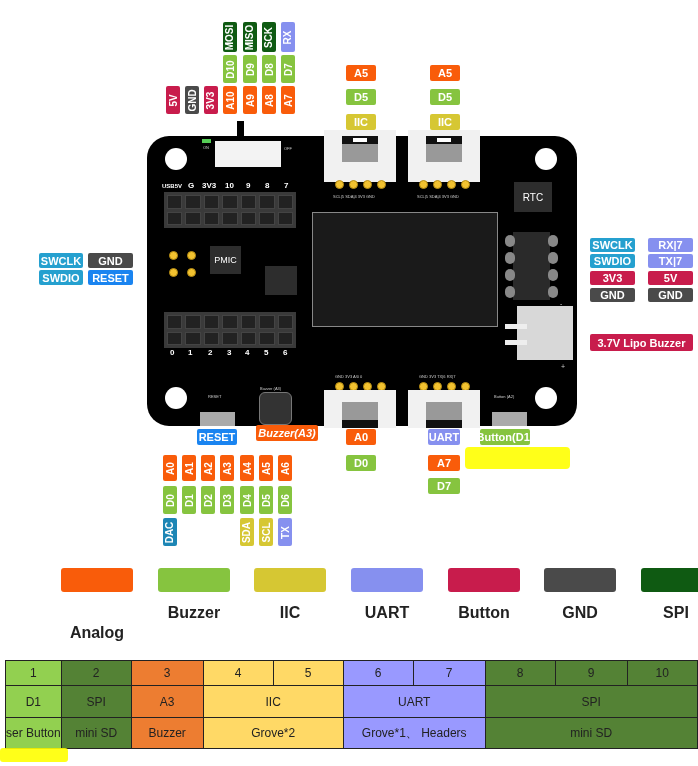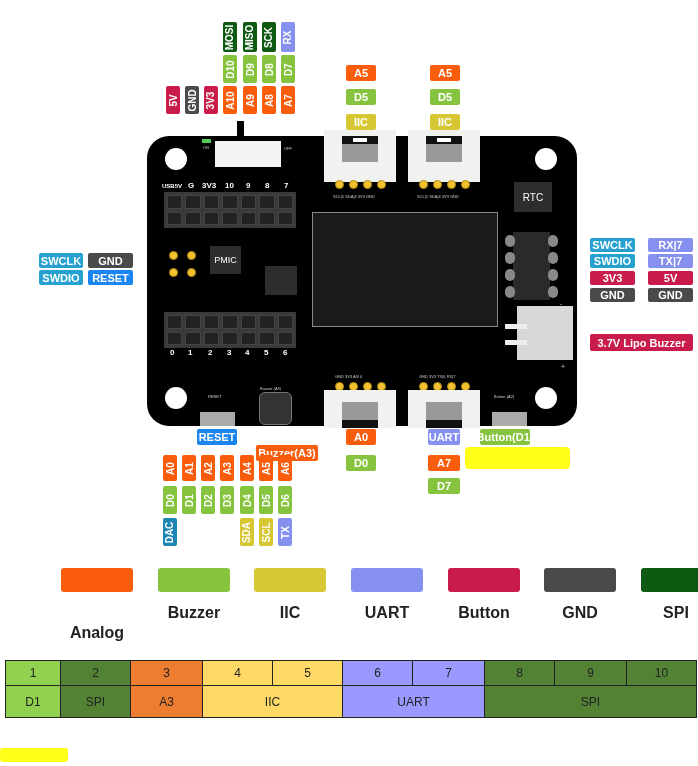--- a/index.html
+++ b/index.html
@@ -258,21 +258,21 @@
 <div class="tag c-swd" style="left:590px;top:254px;width:45px;height:14px;">SWDIO</div>
 <div class="tag c-power" style="left:590px;top:271px;width:45px;height:14px;">3V3</div>
 <div class="tag c-gnd" style="left:590px;top:288px;width:45px;height:14px;">GND</div>
 <div class="tag c-uart" style="left:648px;top:238px;width:45px;height:14px;text-align:right;">RX|7</div>
 <div class="tag c-uart" style="left:648px;top:254px;width:45px;height:14px;">TX|7</div>
 <div class="tag c-power" style="left:648px;top:271px;width:45px;height:14px;">5V</div>
 <div class="tag c-gnd" style="left:648px;top:288px;width:45px;height:14px;">GND</div>
 <div class="tag c-power" style="left:590px;top:334px;width:103px;height:17px;">3.7V Lipo Buzzer</div>
 
 <div class="tag c-reset" style="left:197px;top:429px;width:40px;height:16px;">RESET</div>
-<div class="tag c-analog" style="left:256px;top:445px;width:62px;height:16px;">Buzzer(A3)</div>
+<div class="tag c-analog" style="left:256px;top:425px;width:62px;height:16px;font-style:italic;">Buzzer(A3)</div>
 <div class="tag c-analog" style="left:346px;top:429px;width:30px;height:16px;">A0</div>
 <div class="tag c-digital" style="left:346px;top:455px;width:30px;height:16px;">D0</div>
 <div class="tag c-uart" style="left:428px;top:429px;width:32px;height:16px;">UART</div>
 <div class="highlight" style="left:465px;top:447px;width:105px;height:22px;border-radius:4px;"></div>
 <div class="tag c-digital" style="left:480px;top:429px;width:50px;height:16px;">Button(D1)</div>
 <div class="tag c-analog" style="left:428px;top:455px;width:32px;height:16px;">A7</div>
 <div class="tag c-digital" style="left:428px;top:478px;width:32px;height:16px;">D7</div>
 
 <div class="vtag c-analog" style="left:163px;top:455px;height:26px;">
     <span>A0</span>
@@ -374,15 +374,23 @@
     <td class="t-spi">10</td>
   </tr>
   <tr class="r2">
     <td class="t-digital">D1</td>
     <td class="t-spi">SPI</td>
     <td class="t-analog">A3</td>
     <td class="t-iic" colspan="2">IIC</td>
     <td class="t-uart" colspan="2">UART</td>
     <td class="t-spi" colspan="3">SPI</td>
   </tr>
+  <tr class="r3">
+    <td class="t-digital" style="text-align:right;">ser Button</td>
+    <td class="t-spi">mini SD</td>
+    <td class="t-analog">Buzzer</td>
+    <td class="t-iic" colspan="2">Grove*2</td>
+    <td class="t-uart" colspan="2">Grove*1、 Headers</td>
+    <td class="t-spi" colspan="3">mini SD</td>
+  </tr>
 </tbody>
   </table>
 <div class="highlight" style="left:0px;top:748px;width:68px;height:14px;border-radius:3px;"></div>
 
 </body></html>

